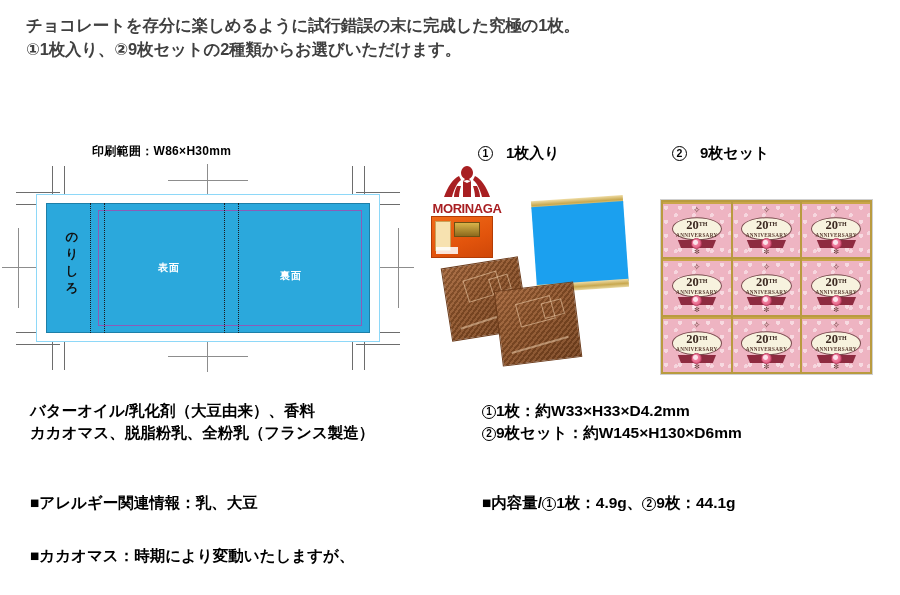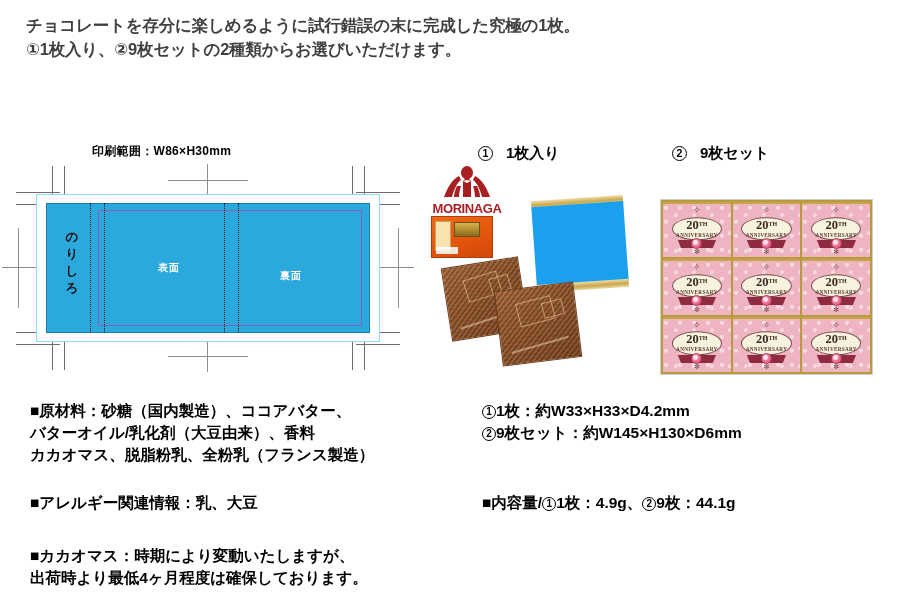--- a/index.html
+++ b/index.html
@@ -554,32 +554,30 @@
         <div class="ribbon">
           <div class="bowl"></div>
           <div class="bowr"></div>
           <div class="rose"></div>
         </div>
         <div class="flourish-b">✼</div>
       </div>
     </div>
 
   <div class="spec" id="spec-left-1">
-    <span class="ln">■原材料：砂糖（国内製造）、ココアバター、</span>
     <span class="ln">バターオイル/乳化剤（大豆由来）、香料</span>
     <span class="ln">カカオマス、脱脂粉乳、全粉乳（フランス製造）</span>
   </div>
 
   <div class="spec" id="spec-left-2">
     <span class="ln">■アレルギー関連情報：乳、大豆</span>
   </div>
 
   <div class="spec" id="spec-left-3">
     <span class="ln">■カカオマス：時期により変動いたしますが、</span>
-    <span class="ln">出荷時より最低4ヶ月程度は確保しております。</span>
   </div>
 
   <div class="spec" id="spec-right-1">
     <span class="ln"><span class="cn">1</span><span>1枚：約W33×H33×D4.2mm</span></span>
     <span class="ln"><span class="cn">2</span><span>9枚セット：約W145×H130×D6mm</span></span>
   </div>
 
   <div class="spec" id="spec-right-2">
     <span class="ln"><span>■内容量/</span><span class="cn">1</span><span>1枚：4.9g、</span><span class="cn">2</span><span>9枚：44.1g</span></span>
   </div>

